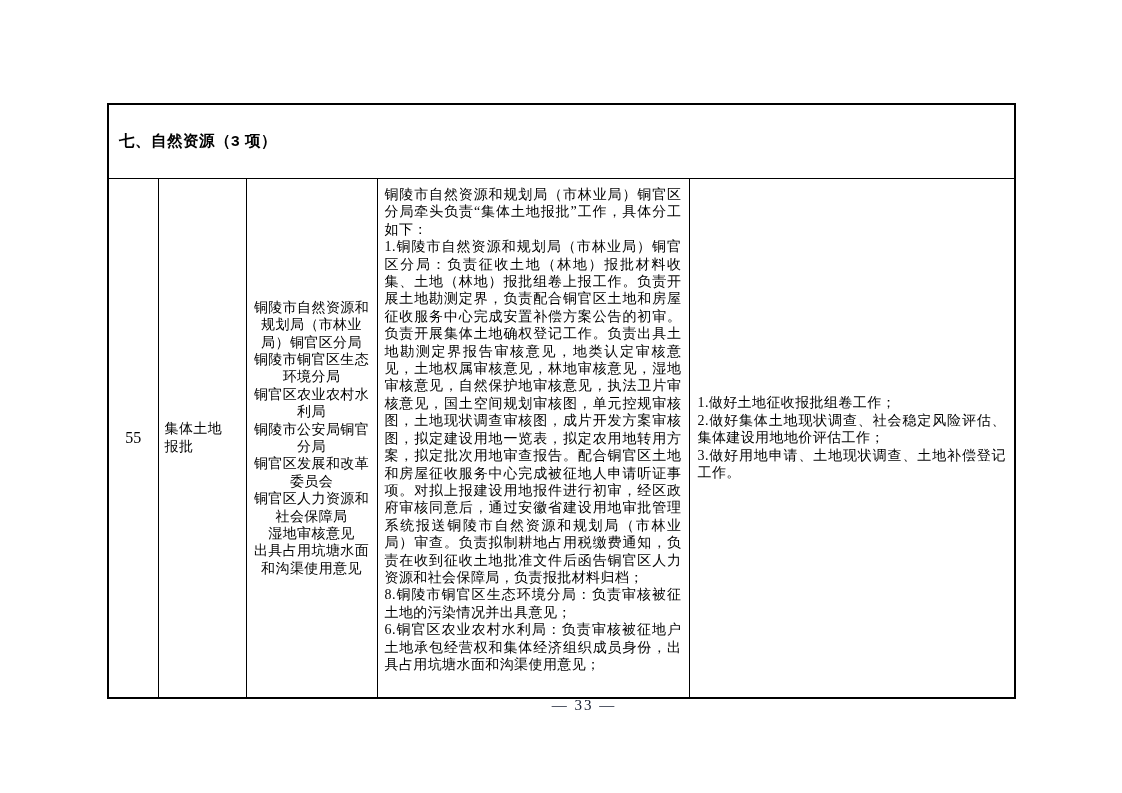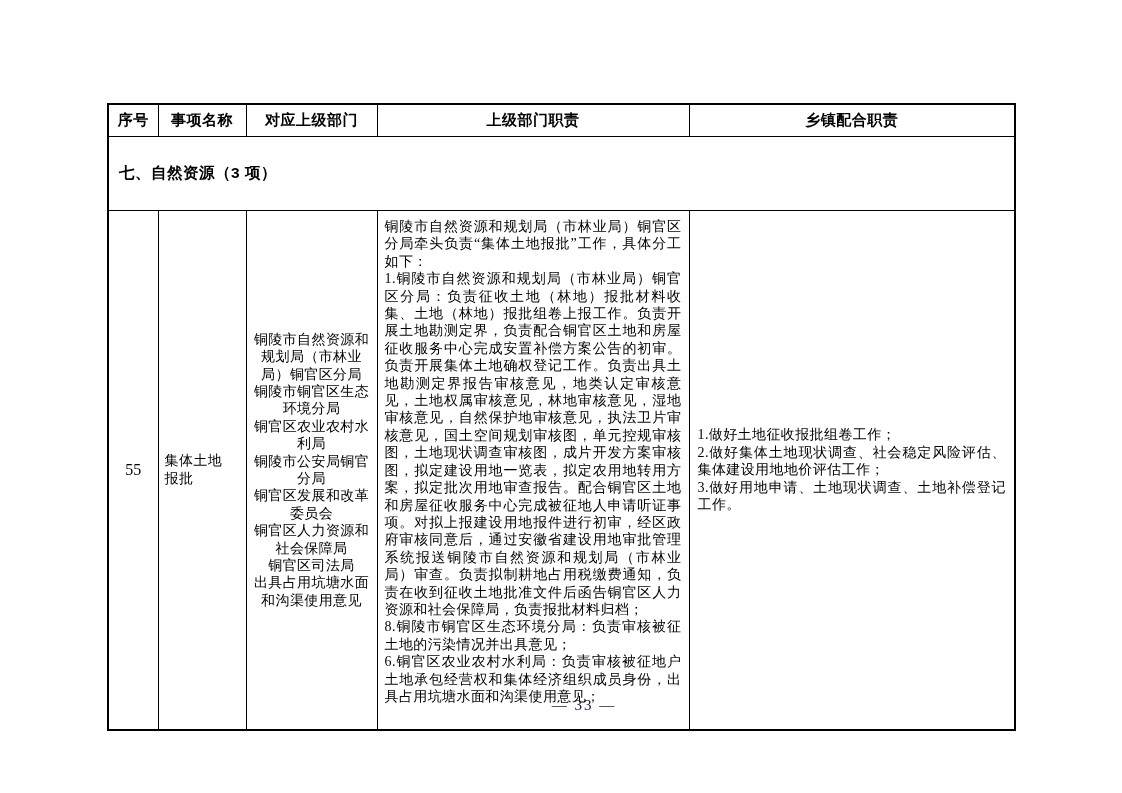--- a/index.html
+++ b/index.html
@@ -108,48 +108,41 @@
   <table class="doc-table">
     <colgroup>
       <col style="width:50px">
       <col style="width:88px">
       <col style="width:131px">
       <col style="width:312px">
       <col style="width:326px">
     </colgroup>
 
     <tbody>
-        <tr>
-      <th class="col-header">序号</th>
-      <th class="col-header">事项名称</th>
-      <th class="col-header">对应上级部门</th>
-      <th class="col-header">上级部门职责</th>
-      <th class="col-header">乡镇配合职责</th>
-    </tr>
 
     <tr>
       <td class="section-cell" colspan="5">七、自然资源（3 项）</td>
     </tr>
 
     <tr>
       <td class="cell cell-serial">55</td>
 
       <td class="cell cell-name">
         <div>集体土地</div>
         <div>报批</div>
       </td>
 
       <td class="cell cell-depts">
         <div class="dept-line">铜陵市自然资源和规划局（市林业局）铜官区分局</div>
         <div class="dept-line">铜陵市铜官区生态环境分局</div>
         <div class="dept-line">铜官区农业农村水利局</div>
         <div class="dept-line">铜陵市公安局铜官分局</div>
         <div class="dept-line">铜官区发展和改革委员会</div>
         <div class="dept-line">铜官区人力资源和社会保障局</div>
-        <div class="dept-line">铜官区司法局</div>
+        <div class="dept-line">湿地审核意见</div>
         <div class="dept-line">出具占用坑塘水面和沟渠使用意见</div>
       </td>
 
       <td class="cell cell-duties">
         <p>铜陵市自然资源和规划局（市林业局）铜官区分局牵头负责“集体土地报批”工作，具体分工如下：</p>
         <p>1.铜陵市自然资源和规划局（市林业局）铜官区分局：负责征收土地（林地）报批材料收集、土地（林地）报批组卷上报工作。负责开展土地勘测定界，负责配合铜官区土地和房屋征收服务中心完成安置补偿方案公告的初审。负责开展集体土地确权登记工作。负责出具土地勘测定界报告审核意见，地类认定审核意见，土地权属审核意见，林地审核意见，湿地审核意见，自然保护地审核意见，执法卫片审核意见，国土空间规划审核图，单元控规审核图，土地现状调查审核图，成片开发方案审核图，拟定建设用地一览表，拟定农用地转用方案，拟定批次用地审查报告。配合铜官区土地和房屋征收服务中心完成被征地人申请听证事项。对拟上报建设用地报件进行初审，经区政府审核同意后，通过安徽省建设用地审批管理系统报送铜陵市自然资源和规划局（市林业局）审查。负责拟制耕地占用税缴费通知，负责在收到征收土地批准文件后函告铜官区人力资源和社会保障局，负责报批材料归档；</p>
         <p>8.铜陵市铜官区生态环境分局：负责审核被征土地的污染情况并出具意见；</p>
         <p>6.铜官区农业农村水利局：负责审核被征地户土地承包经营权和集体经济组织成员身份，出具占用坑塘水面和沟渠使用意见；</p>
       </td>
 

